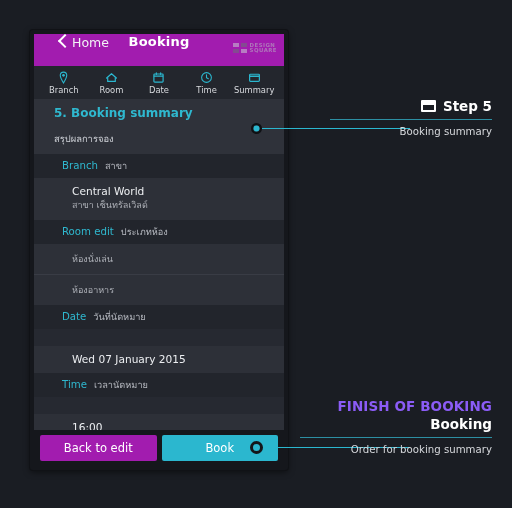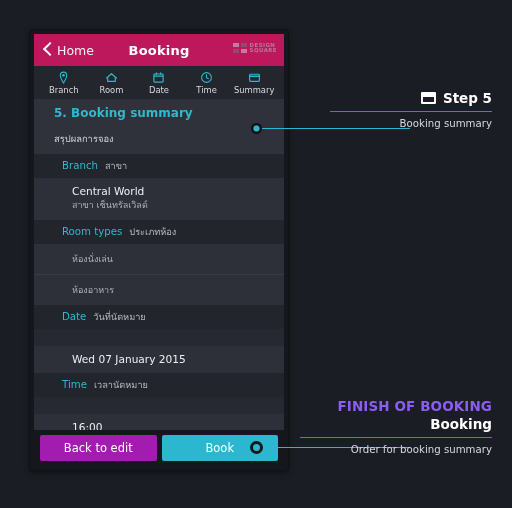--- a/index.html
+++ b/index.html
@@ -16,21 +16,21 @@
   .phone{
     position:absolute;left:30px;top:30px;width:258px;height:440px;
     background:#15171c;
     border-radius:3px;
     box-shadow:0 0 0 1px #101216, 0 2px 6px rgba(0,0,0,.55);
     overflow:hidden;
   }
   .screen{position:absolute;left:4px;top:4px;width:250px;height:432px;overflow:hidden;}
 
   
-  .topbar{height:32px;background:#be185d;display:flex;align-items:center;position:relative;}
+  .topbar{height:32px;background:#a21caf;display:flex;align-items:flex-start;position:relative;padding-left:15px;}
   .back{display:flex;align-items:center;gap:4px;margin-left:8px;cursor:pointer;}
   .chev{width:11px;height:16px;position:relative;}
   .chev:before{
     content:"";position:absolute;left:3px;top:2px;width:8px;height:8px;
     border-left:2.4px solid #fff;border-bottom:2.4px solid #fff;
     transform:rotate(45deg);
   }
   .home-txt{color:#f2f3f5;font-size:12.5px;}
   .title{position:absolute;left:0;right:0;text-align:center;color:#ffffff;font-size:13px;font-weight:bold;letter-spacing:.2px;}
   .logo{position:absolute;right:7px;top:9px;display:flex;align-items:center;gap:3px;opacity:.55;}
@@ -176,21 +176,21 @@
         <div class="grp">
           <span class="en">Branch</span>
           <span class="th">สาขา</span>
         </div>
         <div class="item">
           <div class="en">Central World</div>
           <div class="th">สาขา เซ็นทรัลเวิลด์</div>
         </div>
 
         <div class="grp">
-          <span class="en">Room types</span>
+          <span class="en">Room edit</span>
           <span class="th">ประเภทห้อง</span>
         </div>
         <div class="item">
           <div class="th">ห้องนั่งเล่น</div>
         </div>
         <div class="item sep">
           <div class="th">ห้องอาหาร</div>
         </div>
 
         <div class="grp">
@@ -214,21 +214,21 @@
 
     </div>
   </div>
 
   <div class="lead" style="left:262px;top:128px;width:148px;"></div>
   <div class="dot dot-a" style="left:251px;top:123px;"></div>
 
   <div class="lead" style="left:268px;top:447px;width:142px;"></div>
   <div class="dot dot-b" style="left:250px;top:441px;"></div>
 
-  <div class="anno" style="left:330px;top:90px;width:162px;">
+  <div class="anno" style="left:330px;top:98px;width:162px;">
     <div class="row">
       <span class="box-ico"></span>
       <span class="big">Step 5</span>
     </div>
     <div class="rule"></div>
     <div class="sub">Booking summary</div>
   </div>
 
   <div class="anno" style="left:300px;top:398px;width:192px;">
     <div class="row">

